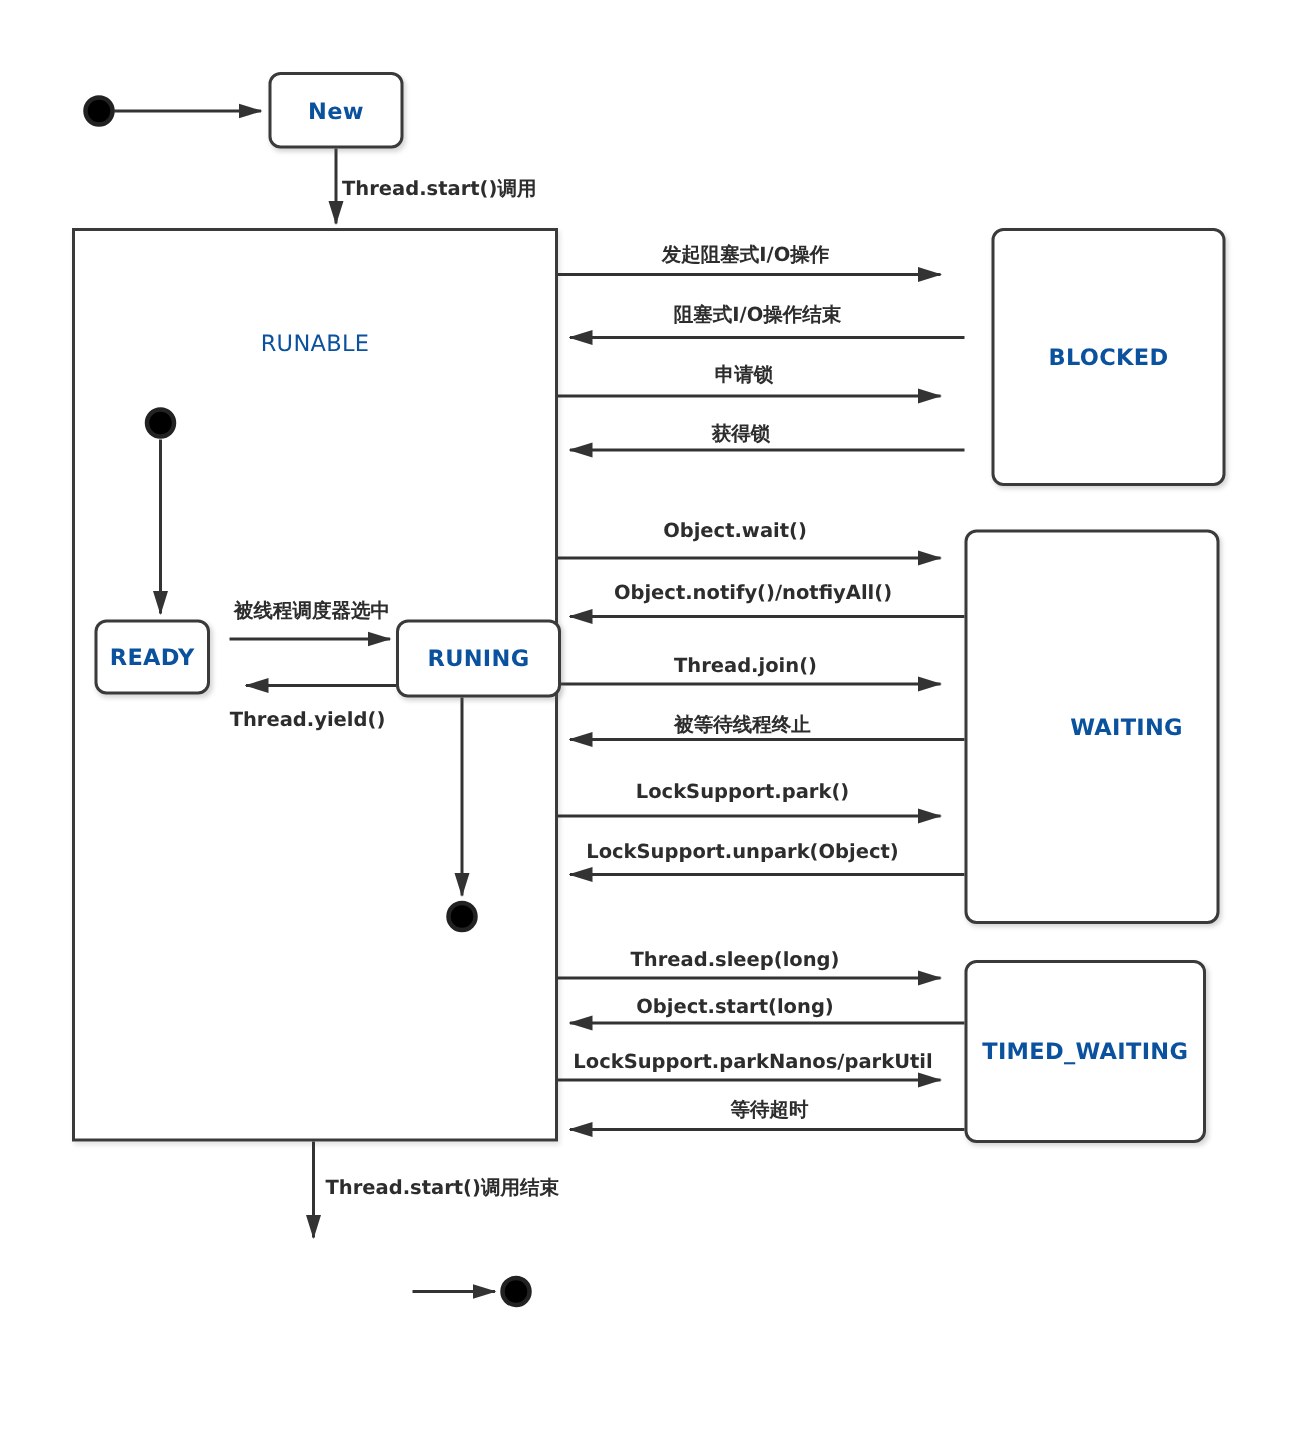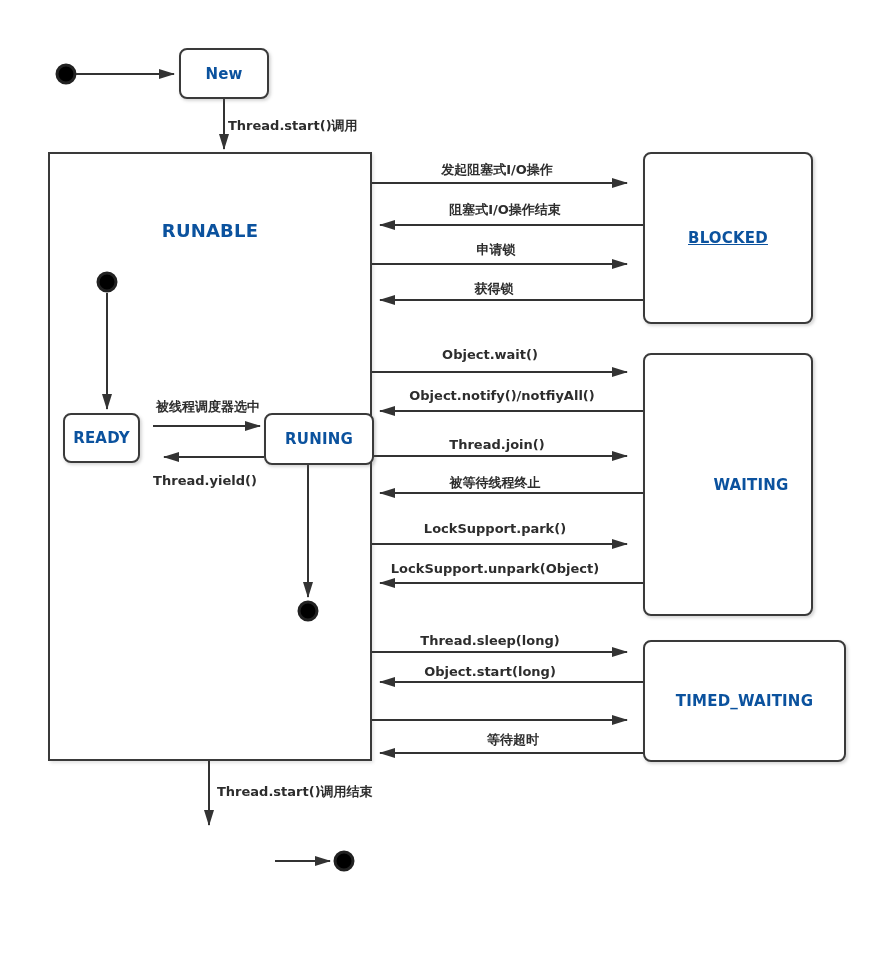--- a/index.html
+++ b/index.html
@@ -21,21 +21,21 @@
     color:var(--state-text); font-weight:bold; font-size:15px;
     box-shadow:1.5px 2px 3px rgba(100,100,100,0.25);
     z-index:3; letter-spacing:0.2px;
   }
   .state.container {
     border-radius:0; z-index:1; box-shadow:1.5px 2px 3px rgba(100,100,100,0.18);
     display:block;
   }
   .state-label-floating {
     position:absolute; z-index:4; color:var(--state-text);
-    font-weight:bold; font-size:18px; white-space:nowrap;
+    font-weight:normal; font-size:15px; white-space:nowrap;
     transform:translateX(-50%); letter-spacing:0.2px;
   }
   .el {
     position:absolute; z-index:4; color:var(--label-text);
     font-weight:bold; font-size:13px; white-space:nowrap;
   }
   .el.ctr { transform:translateX(-50%); }
 </style>
 </head>
 <body>
@@ -91,29 +91,29 @@
   <div class="state-label-floating" style="left:210px; top:220px;">RUNABLE</div>
 
   <div class="state" style="left:63px; top:413px; width:77px; height:50px;">
     <span>READY</span>
   </div>
 
   <div class="state" style="left:264px; top:413px; width:110px; height:52px;">
     <span>RUNING</span>
   </div>
 
-  <div class="state" style="left:643px; top:152px; width:170px; height:172px;text-decoration:underline;">
+  <div class="state" style="left:661px; top:152px; width:156px; height:172px;">
     <span>BLOCKED</span>
   </div>
 
   <div class="state" style="left:643px; top:353px; width:170px; height:263px;padding-left:46px;">
     <span>WAITING</span>
   </div>
 
-  <div class="state" style="left:643px; top:640px; width:203px; height:122px;">
+  <div class="state" style="left:643px; top:640px; width:161px; height:122px;">
     <span>TIMED_WAITING</span>
   </div>
 
 
   <div class="el" style="left:228px; top:117px;">Thread.start()调用</div>
 
   <div class="el ctr" style="left:208px; top:398px;">被线程调度器选中</div>
   <div class="el ctr" style="left:205px; top:473px;">Thread.yield()</div>
 
   <div class="el ctr" style="left:497px; top:161px;">发起阻塞式I/O操作</div>
@@ -123,17 +123,18 @@
 
   <div class="el ctr" style="left:490px; top:347px;">Object.wait()</div>
   <div class="el ctr" style="left:502px; top:388px;">Object.notify()/notfiyAll()</div>
   <div class="el ctr" style="left:497px; top:437px;">Thread.join()</div>
   <div class="el ctr" style="left:495px; top:474px;">被等待线程终止</div>
   <div class="el ctr" style="left:495px; top:521px;">LockSupport.park()</div>
   <div class="el ctr" style="left:495px; top:561px;">LockSupport.unpark(Object)</div>
 
   <div class="el ctr" style="left:490px; top:633px;">Thread.sleep(long)</div>
   <div class="el ctr" style="left:490px; top:664px;">Object.start(long)</div>
+  <div class="el ctr" style="left:502px; top:701px;">LockSupport.parkNanos/parkUtil</div>
   <div class="el ctr" style="left:513px; top:731px;">等待超时</div>
 
   <div class="el" style="left:217px; top:783px;">Thread.start()调用结束</div>
 
 </div>
 
 </body></html>

